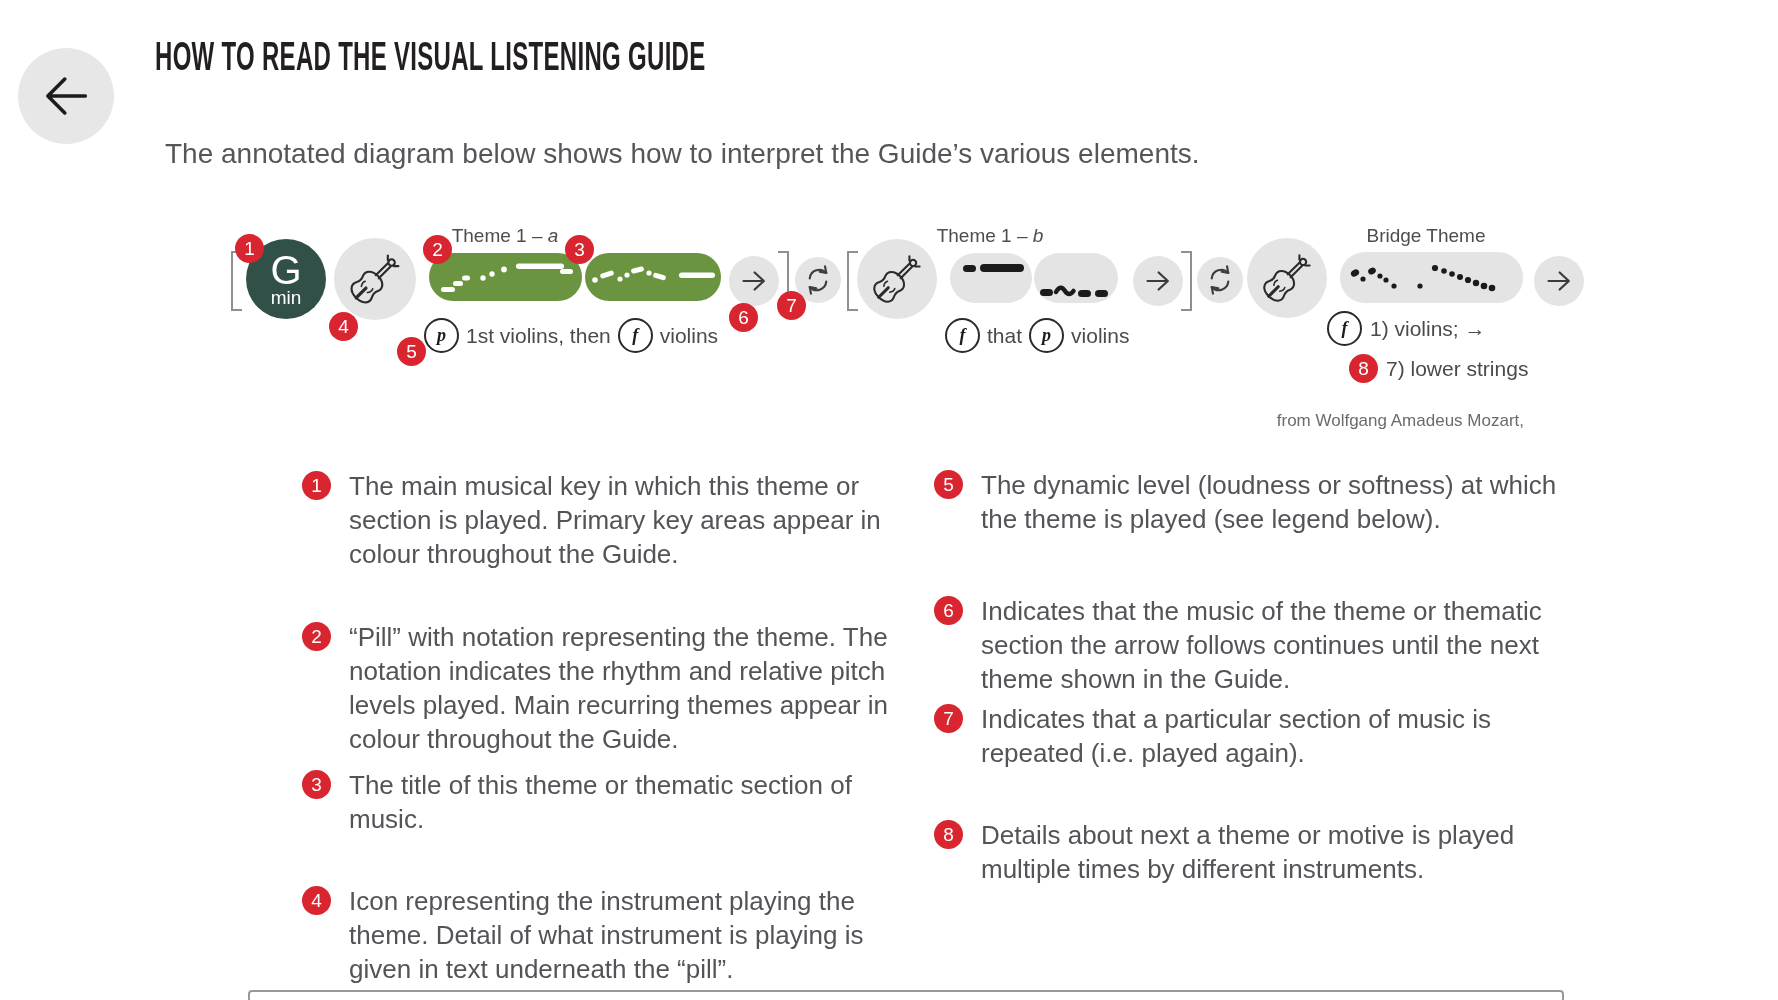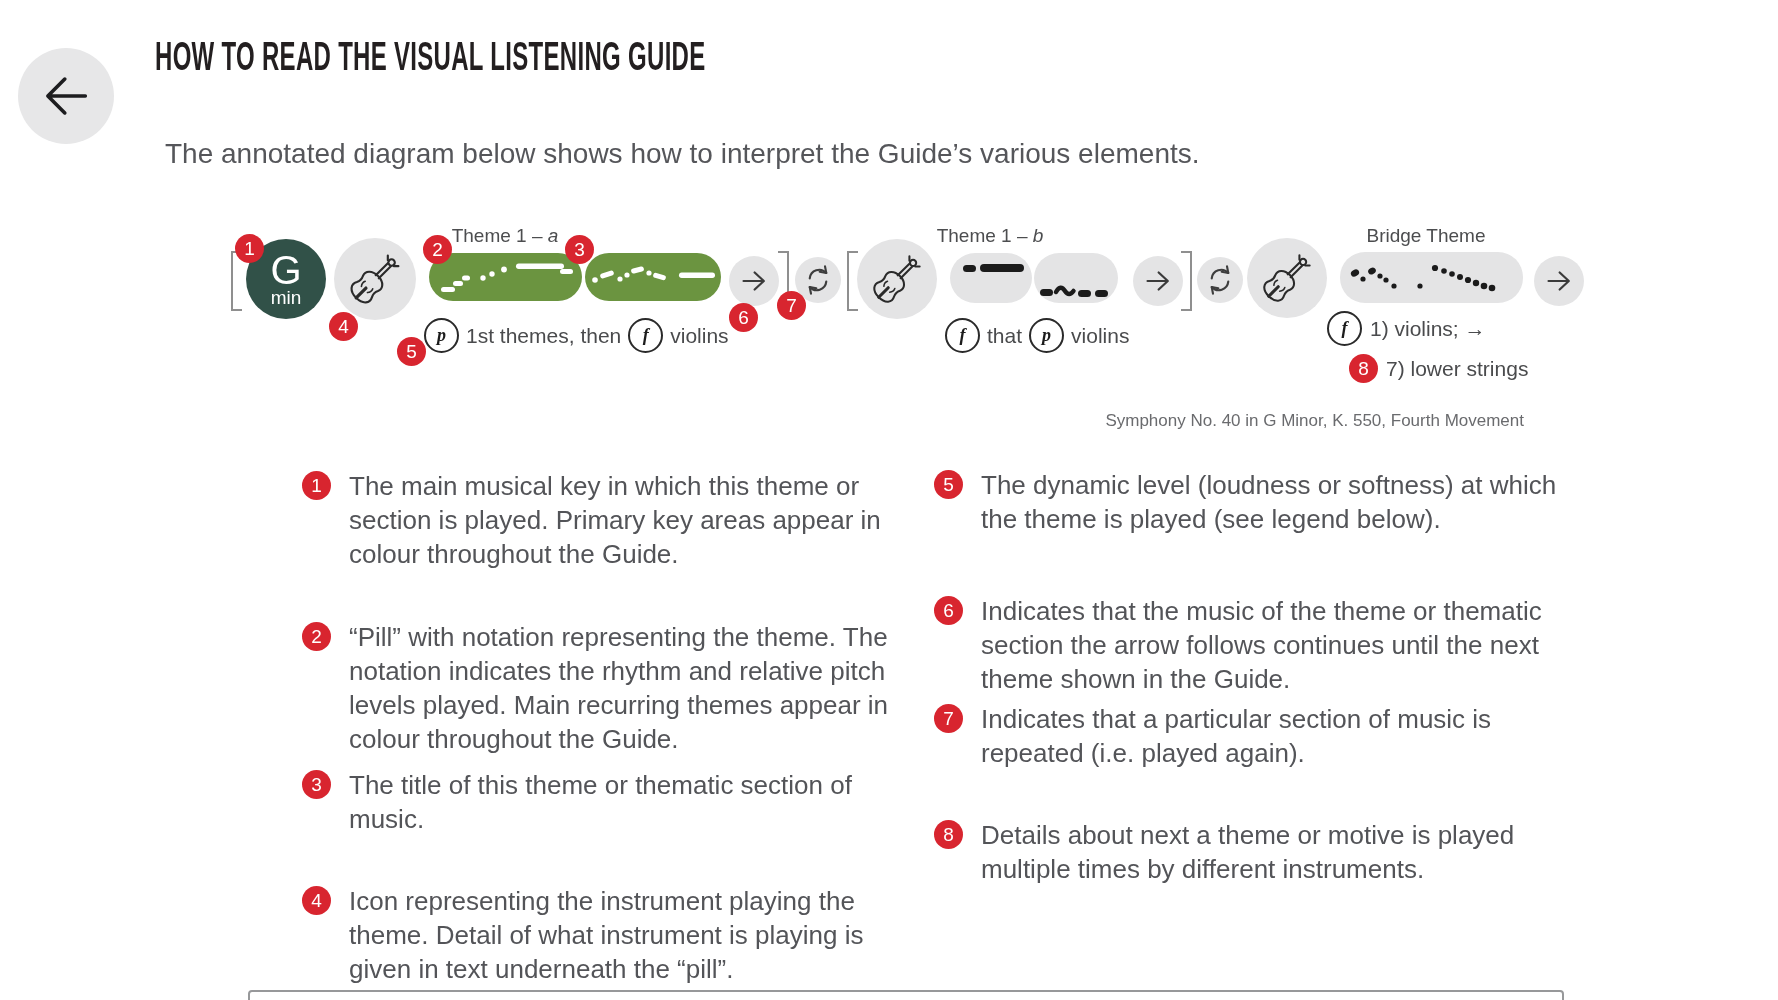--- a/index.html
+++ b/index.html
@@ -150,21 +150,21 @@
       <circle cx="64" cy="20" r="2.6"></circle>
       <rect x="68" y="21" width="13" height="5" rx="2.5" transform="rotate(16 74.5 23.5)"></rect>
       <rect x="94" y="19.5" width="36" height="5.5" rx="2.7"></rect>
     </svg>
   </div>
 
   <div class="dynrow" style="left:209px;top:93px;">
     <span class="dyncircle">
         <span>p</span>
       </span>
-    <span>1st themes, then</span>
+    <span>1st violins, then</span>
     <span class="dyncircle">
         <span>f</span>
       </span>
     <span>violins</span>
   </div>
   <div class="badge" style="left:182px;top:112px;">5</div>
 
   <div class="iconcircle arrowc" style="left:514px;top:31px;">
     <span>
       <svg width="34" height="34" viewBox="0 0 52 52" fill="none">
@@ -304,21 +304,21 @@
   <div class="iconcircle arrowc" style="left:1319px;top:31px;">
     <span>
       <svg width="34" height="34" viewBox="0 0 52 52" fill="none">
         <path d="M10 26 H40 M27 13 L41 26 L27 39" stroke="#3b3b3b" stroke-width="3.4" stroke-linecap="round" stroke-linejoin="round"></path>
       </svg>
     </span>
   </div>
 </div>
 
 <div class="attribution">
-  <div>Symphony No. 40 in G Minor, K. 550, Fourth Movement</div>
+  <div>from Wolfgang Amadeus Mozart,</div>
 </div>
 
 <div class="legend-item col-l li1">
   <span class="badge">1</span>
   <span class="legend-text">The main musical key in which this theme or section is played. Primary key areas appear in colour throughout the Guide.</span>
 </div>
 <div class="legend-item col-l li2">
   <span class="badge">2</span>
   <span class="legend-text">“Pill” with notation representing the theme. The notation indicates the rhythm and relative pitch levels played. Main recurring themes appear in colour throughout the Guide.</span>
 </div>

